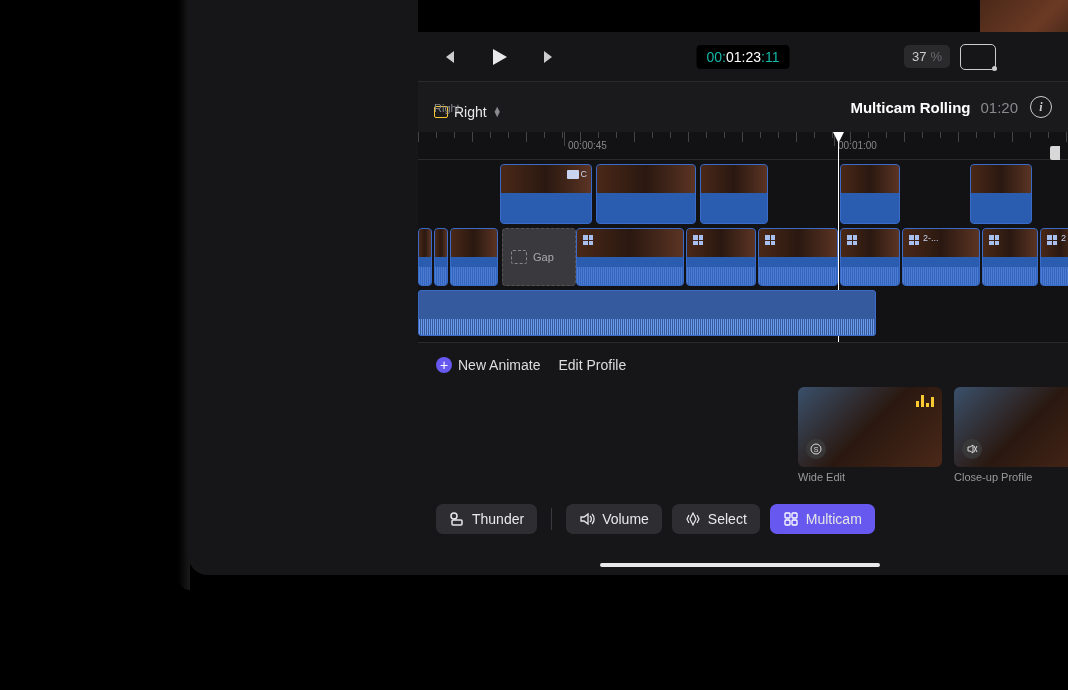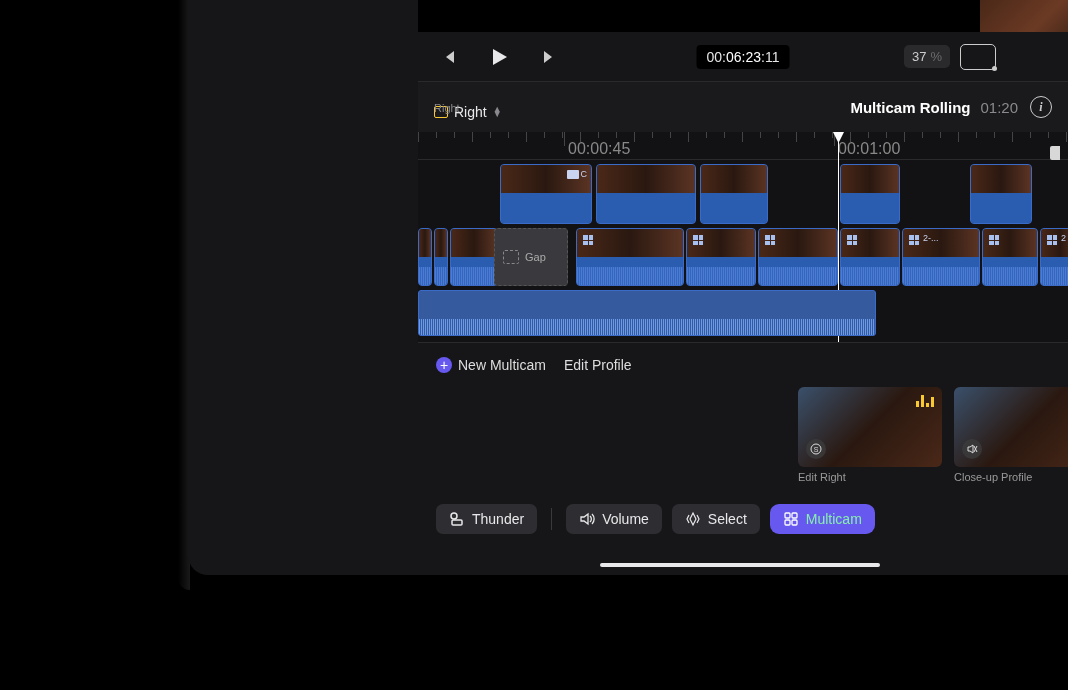--- a/index.html
+++ b/index.html
@@ -28,21 +28,21 @@
   left: 230px; top: 0; right: 0; height: 32px;
   background: #000;
 }
 .preview-thumb { position: absolute; right: 0; top: 0; width: 88px; height: 78px; background: linear-gradient(135deg,#4a2818,#6b3a24,#2a1810); }
 .transport {
   position: absolute; left: 230px; top: 32px; right: 0; height: 50px;
   display: flex; align-items: center; background: #161618; border-bottom: 1px solid #2a2a2c;
 }
 .tbtn { width: 26px; height: 26px; display: flex; align-items: center; justify-content: center; margin: 0 10px; cursor: pointer; }
 .timecode { position: absolute; left: 50%; transform: translateX(-50%); background: #000; padding: 4px 10px; border-radius: 4px; font-size: 14px; color: #fff; font-weight: 500;}
-.timecode .dim { color: #e5e5e5; }
+.timecode .dim { color: #14b8a6; }
 .zoom { position: absolute; right: 118px; display: flex; align-items: center; background: #2a2a2c; padding: 4px 8px; border-radius: 5px; font-size: 13px; color: #ccc; }
 .zoom .pct { color: #6a6a6e; margin-left: 4px; }
 .display-btn { position: absolute; right: 72px; width: 36px; height: 26px; border: 1.5px solid #ccc; border-radius: 5px; }
 .display-btn:after { content:""; position:absolute; right:-2px; bottom:-2px; width:5px; height:5px; background:#ccc; border-radius:50%; }
 .browser-header {
   position: absolute; left: 230px; top: 82px; right: 0; height: 50px;
   display: flex; align-items: center; padding: 0 16px; background: #1a1a1c;
 }
 .select-label { font-size: 11px; color: #8a8a8e; position: absolute; top: 8px; }
 .clip-selector { display: flex; align-items: center; gap: 6px; margin-top: 10px; cursor: pointer; }
@@ -55,21 +55,21 @@
 .handle { position: absolute; top: 80px; right: 130px; width: 40px; height: 4px; }
 .handle:before,.handle:after { content:""; display:block; height:1px; background:#555; margin-bottom:2px;}
 
 .timeline {
   position: absolute; left: 230px; top: 132px; right: 0; height: 210px;
   background: #121214;
 }
 .ruler { height: 28px; position: relative; border-bottom: 1px solid #2a2a2c; }
 .ruler-tick { position: absolute; top: 0; height: 6px; width: 1px; background: #444; }
 .ruler-tick.major { height: 10px; }
-.ruler-label { position: absolute; top: 8px; font-size: 16px; color: #888; }
+.ruler-label { position: absolute; top: 8px; font-size: 10px; color: #888; }
 .playhead { position: absolute; top: 0; bottom: 0; width: 1px; background: #fff; left: 420px; }
 .playhead:before { content:""; position:absolute; top:0; left:-5px; width:11px; height:11px; background:#fff; clip-path: polygon(0 0,100% 0,50% 100%);}
 .marker-yellow { position: absolute; top: 14px; right: 8px; width: 10px; height: 14px; background: #d8d8d8; border-radius: 2px 0 0 2px; }
 
 .track { position: absolute; left: 0; right: 0; }
 .track1 { top: 32px; height: 60px; }
 .track2 { top: 96px; height: 58px; }
 .track3 { top: 158px; height: 46px; }
 .clip { position: absolute; top: 0; bottom: 0; background: #2050a0; border: 1px solid #3a6bc8; border-radius: 4px; overflow: hidden; }
 .clip .thumb { height: 28px; background: linear-gradient(90deg,#4a2818,#2a1810,#5b3424); }
@@ -100,21 +100,21 @@
 .angle-label { font-size: 11px; color: #999; margin-top: 4px; }
 .audio-bars { position:absolute; top:6px; right:8px; display:flex; gap:2px; height:14px; align-items:flex-end;}
 .audio-bars span { width:3px; background:#f9c932;}
 
 .bottom-toolbar {
   position: absolute; left: 230px; top: 497px; right: 0; height: 44px;
   display: flex; align-items: center; gap: 10px; padding: 0 18px;
   background: #161618;
 }
 .tb-btn { display: flex; align-items: center; gap: 7px; background: #2e2e32; border-radius: 7px; padding: 7px 13px; font-size: 14px; color: #e8e8ea; cursor: pointer; }
-.tb-btn.active { background: #6759ef; color: #86efac; border-radius: 9px; }
+.tb-btn.active { background: #6759ef; color: #e5e5e5; }
 .tb-divider { width: 1px; height: 22px; background: #3a3a3e; margin: 0 4px; }
 .home-ind { position: absolute; left: 50%; bottom: 8px; transform: translateX(-10%); width: 280px; height: 4px; background: #e8e8ea; border-radius: 3px; }
 
 svg { display: block; }
 </style>
 </head>
 <body>
 
 <div class="bezel"></div>
 <div class="device">
@@ -133,21 +133,21 @@
       <svg width="22" height="22" viewBox="0 0 22 22">
           <path d="M5 3l14 8-14 8z" fill="#e8e8ea"></path>
         </svg>
     </div>
     <div class="tbtn">
       <svg width="18" height="18" viewBox="0 0 18 18">
           <path d="M14 3v12M4 3l8 6-8 6z" fill="#ccc"></path>
         </svg>
     </div>
     <div class="timecode">
-      <span class="dim">00:</span><span>06:23</span><span class="dim">:11</span>
+      <span class="dim">00:</span><span>01:23</span><span class="dim">:11</span>
     </div>
     <div class="zoom">
       <span>37</span>
       <span class="pct">%</span>
     </div>
     <div class="display-btn"></div>
   </div>
 
   <div class="browser-header">
     <div class="handle"></div>
@@ -251,21 +251,21 @@
           <div class="body">
             <div class="wave"></div>
           </div>
         </div>
       <div class="clip" style="left:32px;width:48px">
           <div class="thumb"></div>
           <div class="body">
             <div class="wave"></div>
           </div>
         </div>
-      <div class="gap" style="left:76px;width:74px">
+      <div class="gap" style="left:84px;width:74px">
           <span>Gap</span>
         </div>
       <div class="clip" style="left:158px;width:108px">
           <div class="thumb"></div>
           <div class="body">
             <div class="wave"></div>
           </div>
           <div class="grid4">
             <span></span>
             <span></span>
@@ -354,41 +354,41 @@
       <div class="audioclip" style="left:0;width:458px">
           <div class="wave"></div>
         </div>
     </div>
   </div>
 
   <div class="multicam-panel">
     <div class="mc-header">
       <div class="new-mc">
         <span class="plus">+</span>
-        <span>New Multicam</span>
+        <span>New Animate</span>
       </div>
       <div class="edit-angles">Edit Profile</div>
     </div>
     <div class="angles">
       <div class="angle">
         <div class="angle-thumb">
           <div class="audio-bars">
               <span style="height:6px"></span>
               <span style="height:12px"></span>
               <span style="height:4px"></span>
               <span style="height:10px"></span>
             </div>
           <div class="angle-badge">
             <svg width="12" height="12" viewBox="0 0 12 12">
                 <circle cx="6" cy="6" r="5" fill="none" stroke="#ddd" stroke-width="1"></circle>
                 <text x="6" y="9" text-anchor="middle" fill="#ddd" font-size="7">S</text>
               </svg>
           </div>
         </div>
-        <div class="angle-label">Edit Right</div>
+        <div class="angle-label">Wide Edit</div>
       </div>
       <div class="angle">
         <div class="angle-thumb">
           <div class="angle-badge">
             <svg width="12" height="12" viewBox="0 0 12 12">
                 <path d="M2 4v4h2l3 2V2L4 4z M8 3l3 6 M11 3l-3 6" stroke="#ddd" stroke-width="1" fill="none"></path>
               </svg>
           </div>
         </div>
         <div class="angle-label">Close-up Profile</div>

